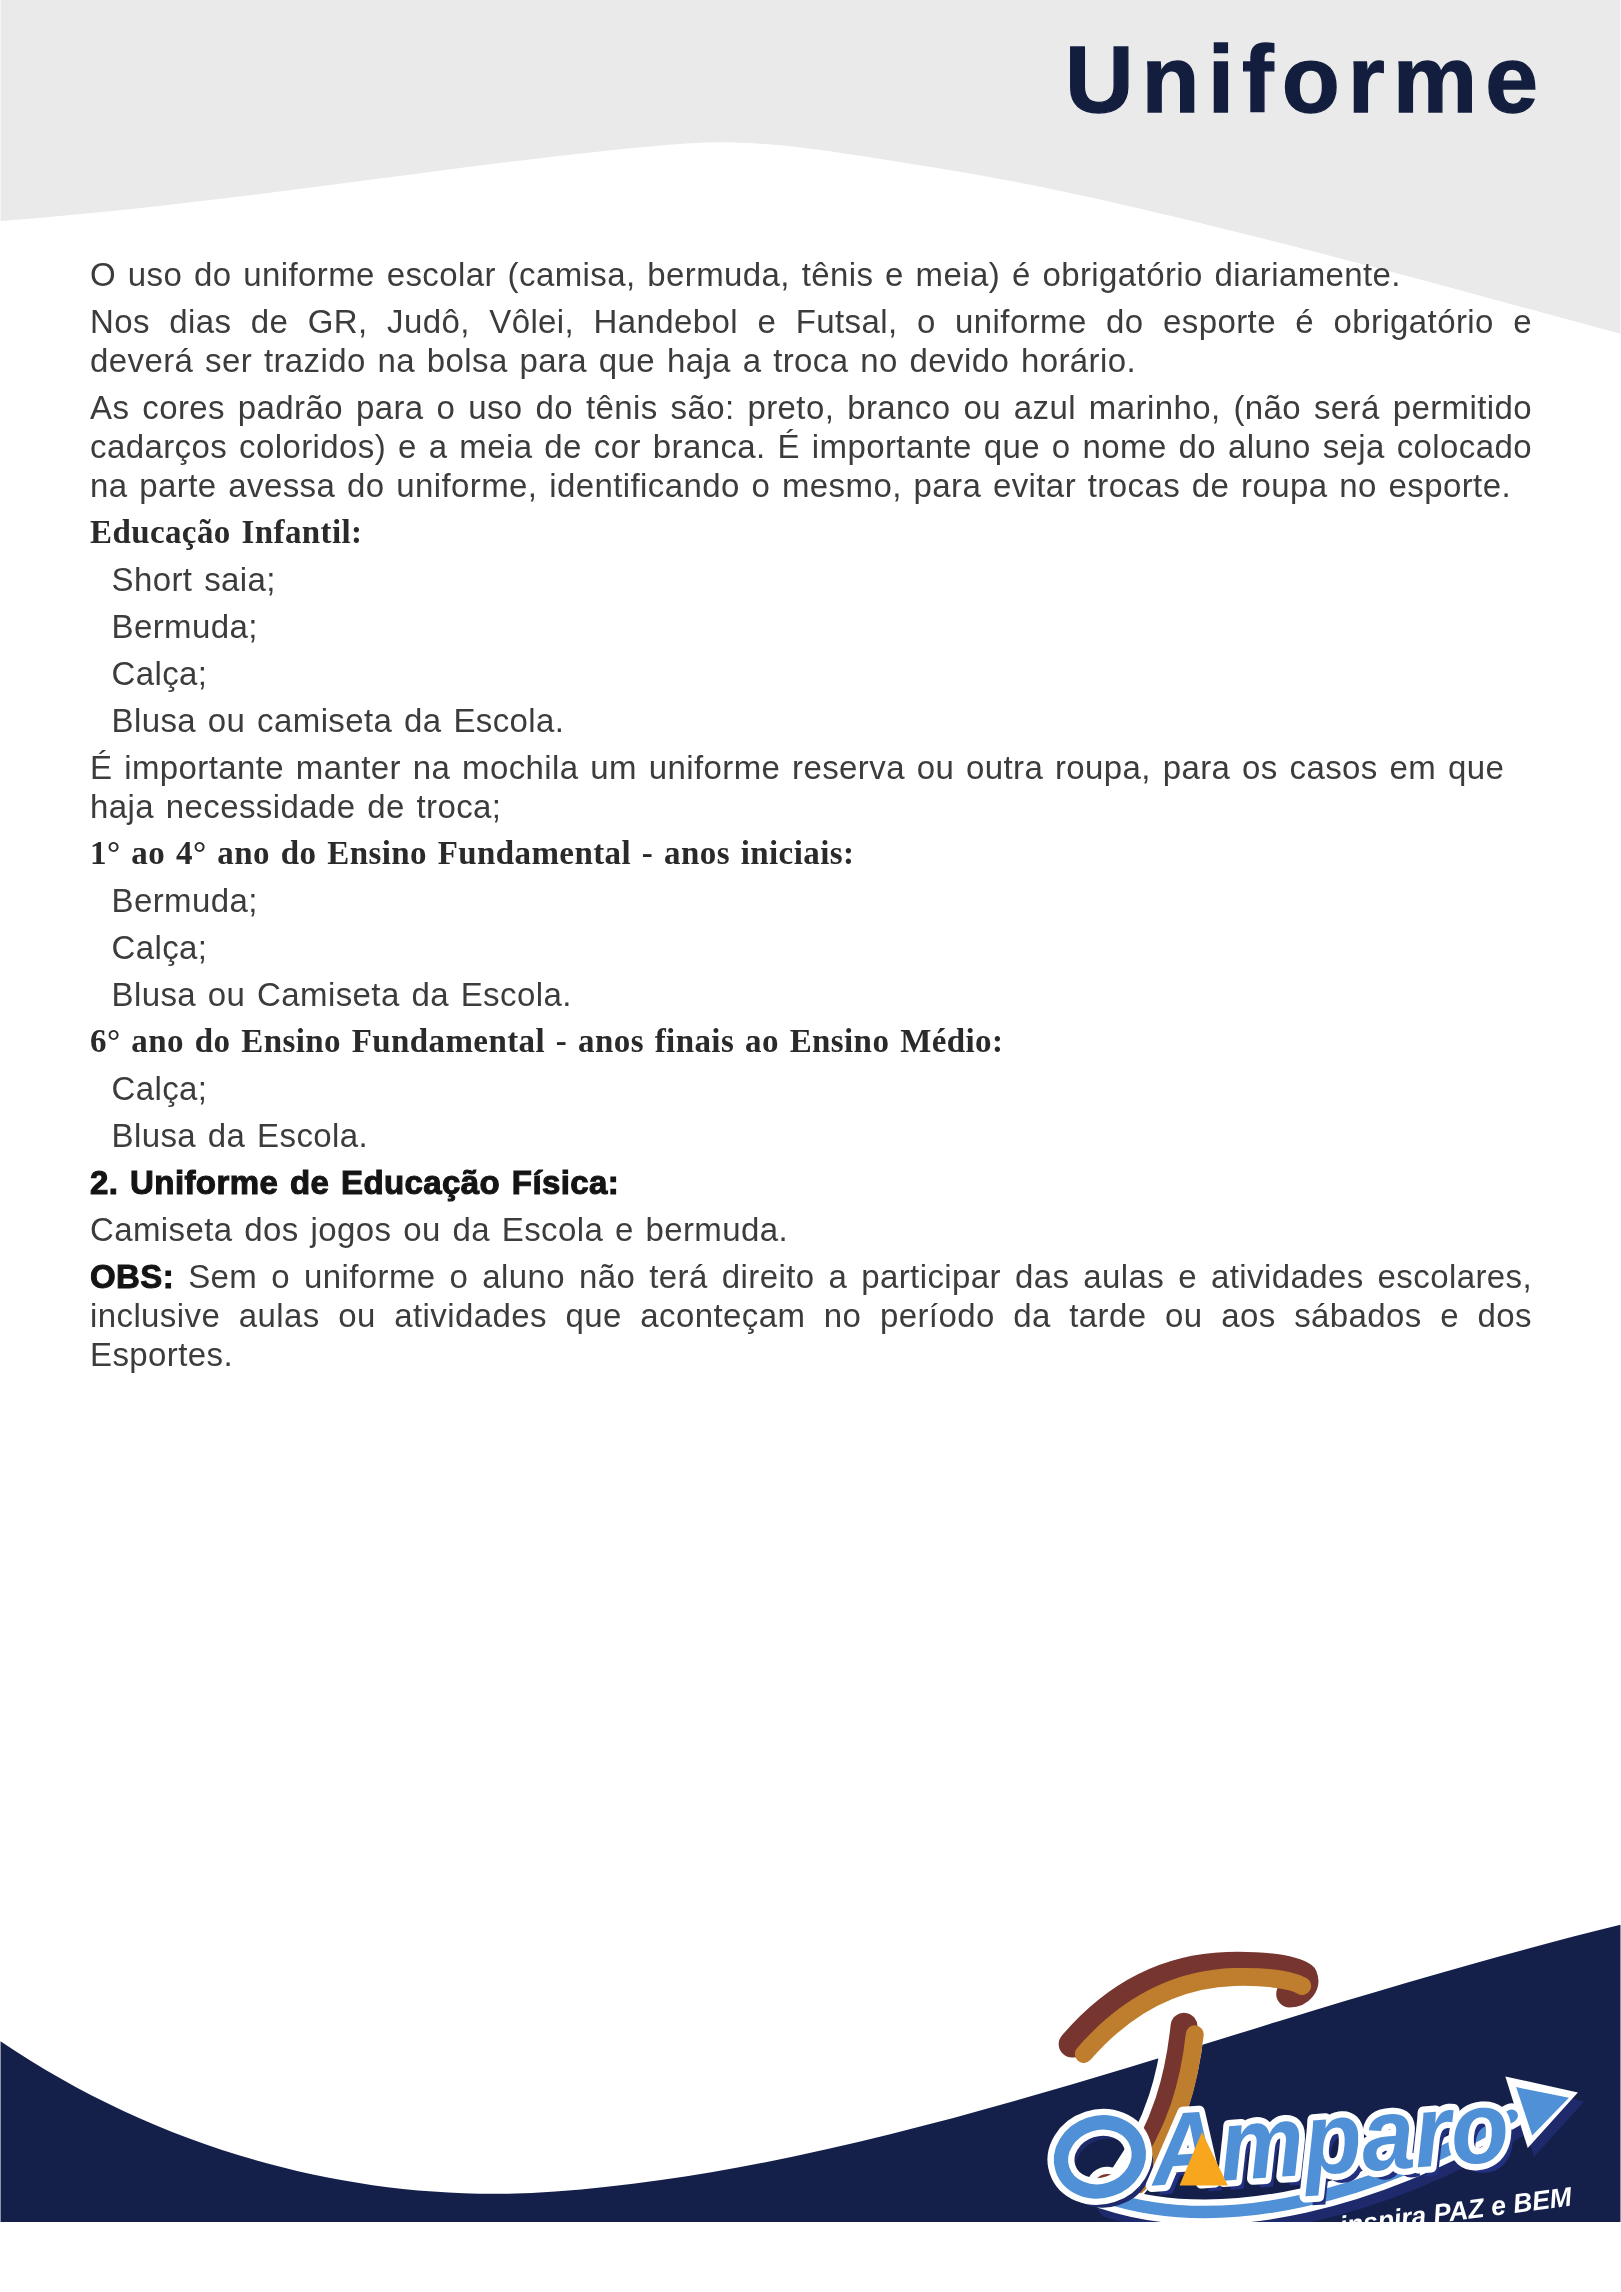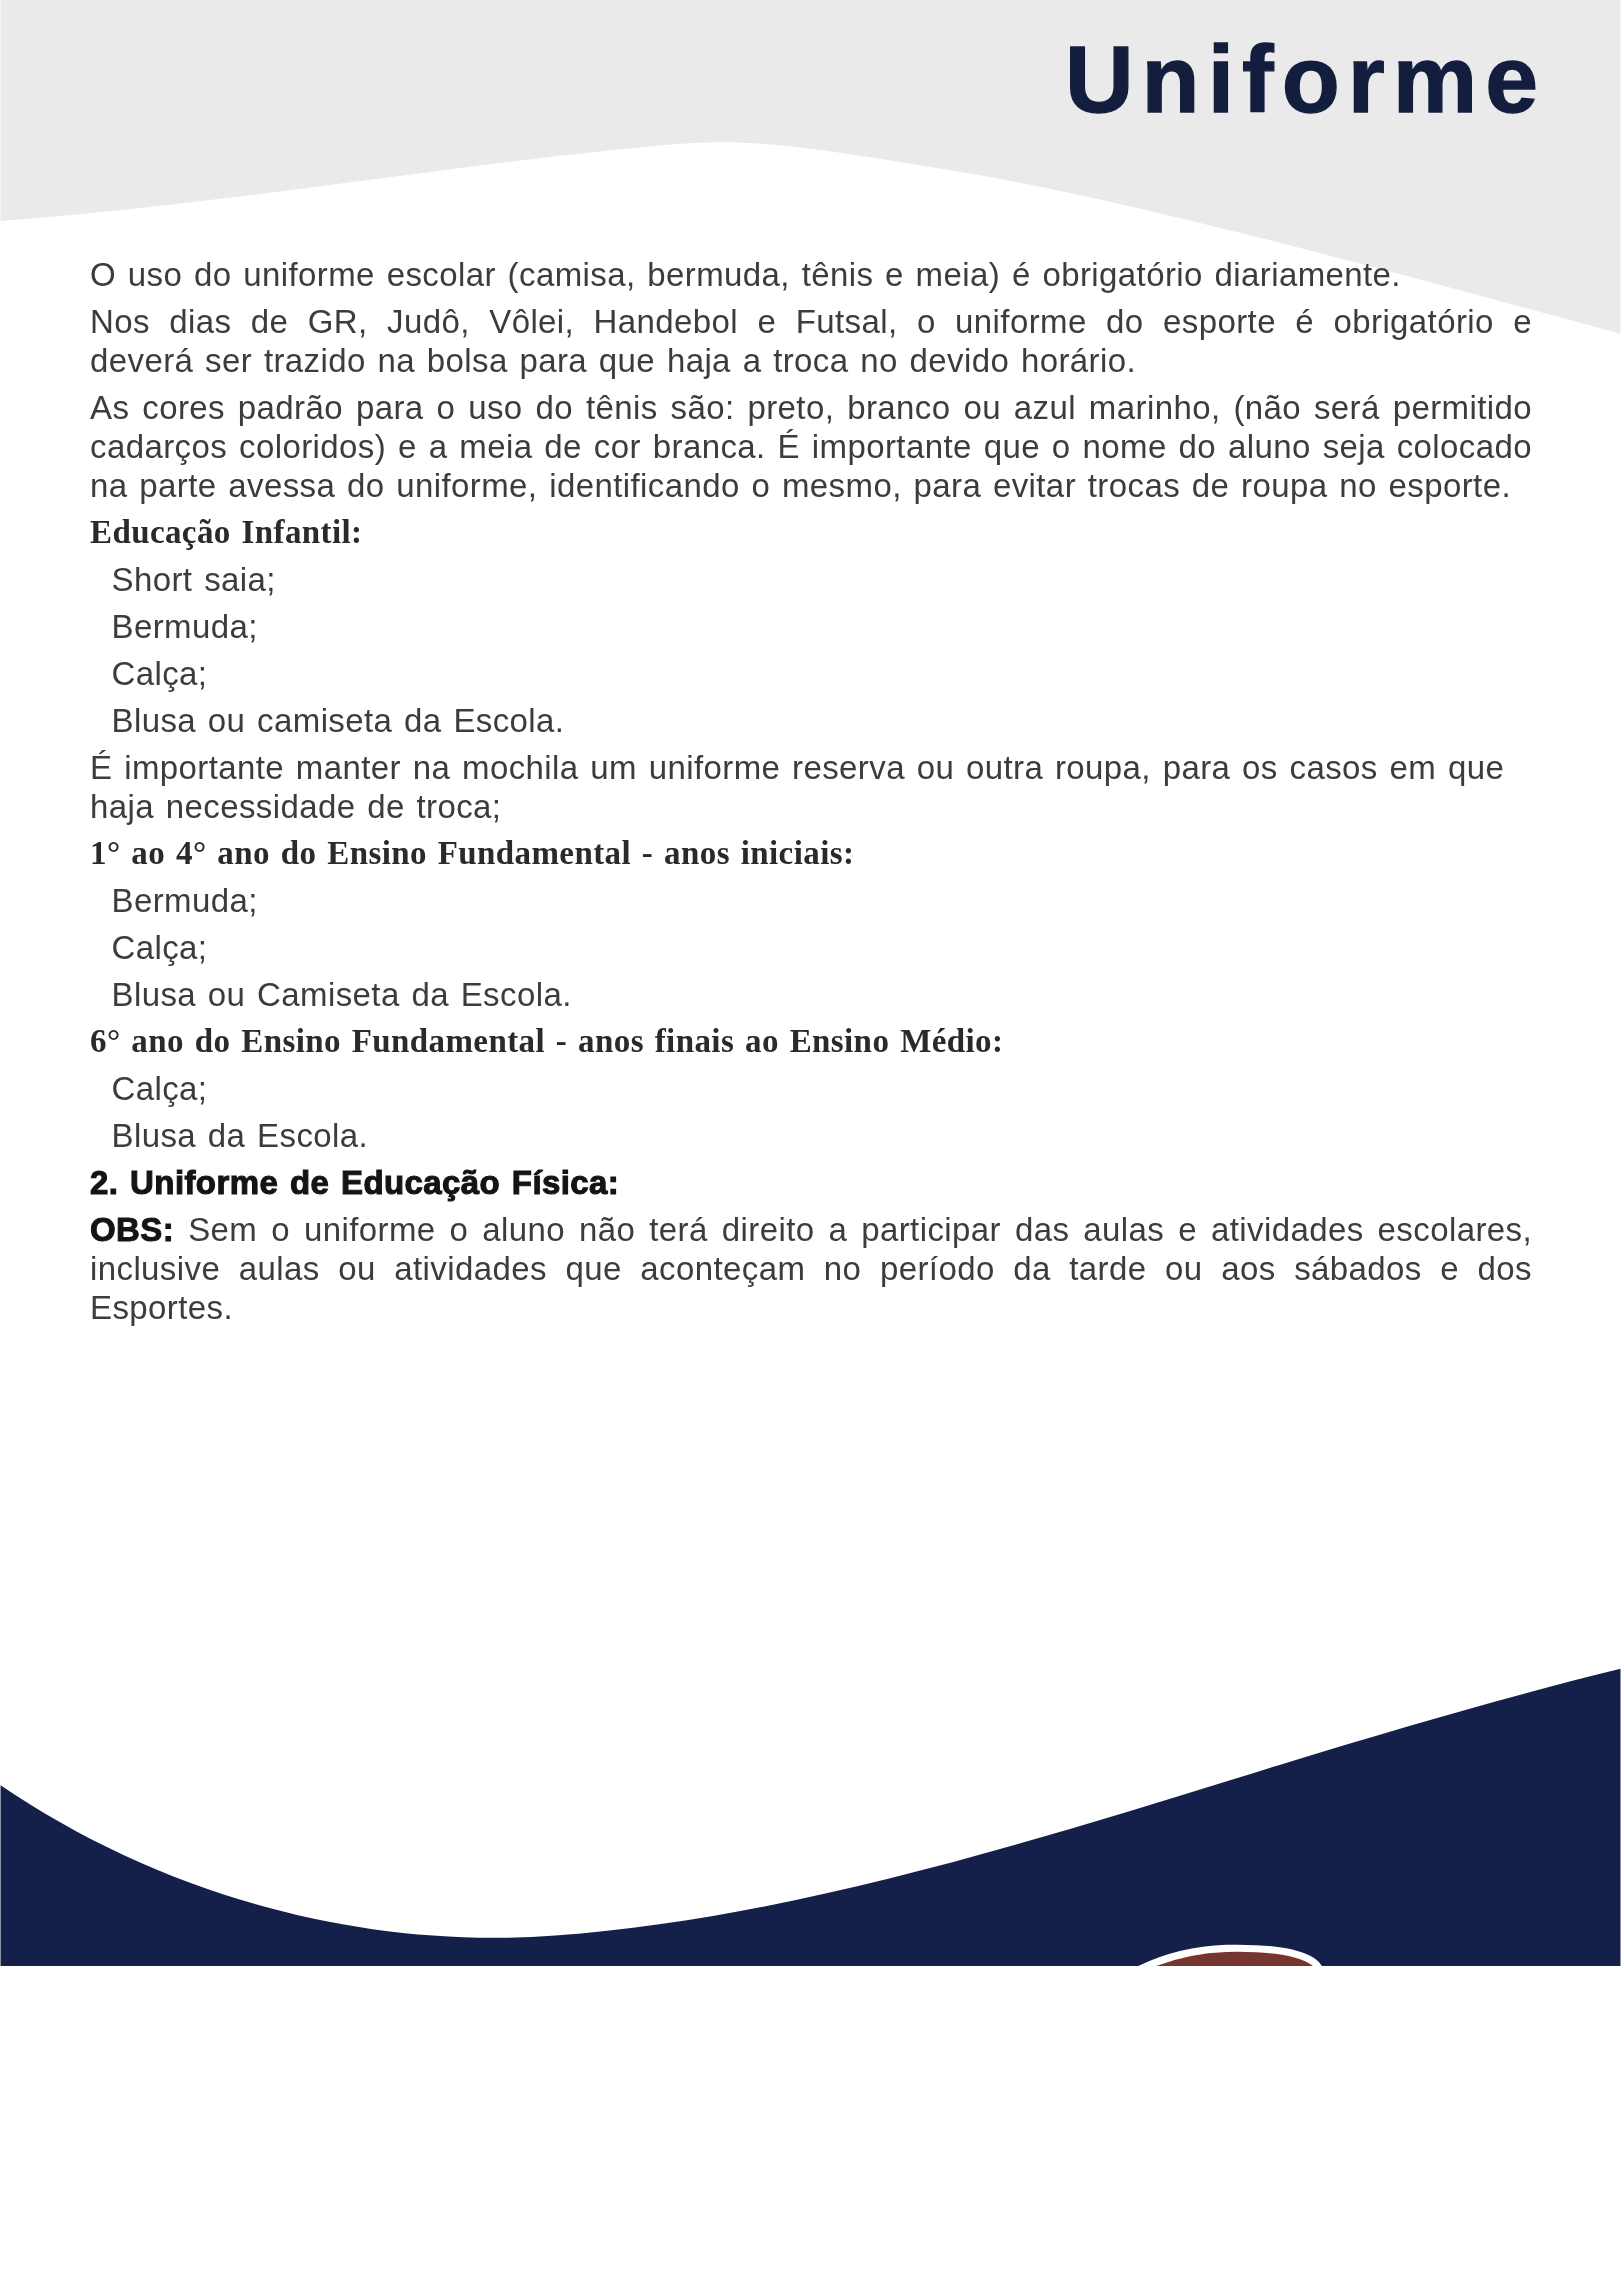--- a/index.html
+++ b/index.html
@@ -1,19 +1,19 @@
 <!DOCTYPE html>
 <html style="font-size:14.3px"><head>
 <meta charset="utf-8">
 <style>
   html, body { margin: 0; padding: 0; background: #fff; }
   .page {
     position: relative;
     width: 1621px;
-    height: 1966px;
+    height: 2222px;
     background: #ffffff;
     overflow: hidden;
     font-family: "Liberation Sans", "DejaVu Sans", sans-serif;
     color: #3c3c3c;
   }
   .top-wave, .bottom-wave { position: absolute; left: 0; display: block; }
   .top-wave { top: 0; }
   .bottom-wave { bottom: 0; }
   .page-title {
     position: absolute;
@@ -99,20 +99,21 @@
     <div class="item">Blusa ou Camiseta da Escola.</div>
 
     <div class="m42 h-group">6° ano do Ensino Fundamental - anos finais ao Ensino Médio:</div>
     <div class="item">Calça;</div>
     <div class="item">Blusa da Escola.</div>
 
 
 
     <div class="m38 h-num">2. Uniforme de Educação Física:</div>
 
+    <div class="m50">Camiseta dos jogos ou da Escola e bermuda.</div>
 
     <div class="m38 just"><span class="obs-label">OBS:</span> <span>Sem o uniforme o aluno não terá direito a participar das aulas e atividades escolares, inclusive aulas ou atividades que aconteçam no período da tarde ou aos sábados e dos Esportes.</span></div>
 
   </div>
 
   <svg class="bottom-wave" width="1621" height="358" viewBox="0 0 1810 400" aria-hidden="true">
     <path d="M0,198 C180,320 400,382 620,366 C880,347 1150,262 1430,175 C1570,132 1700,95 1810,68 L1810,400 L0,400 Z" fill="#14204a"></path>
   </svg>
 
   <svg class="logo" viewBox="0 0 660 410" aria-hidden="true" stroke-linecap="round" stroke-linejoin="round">

